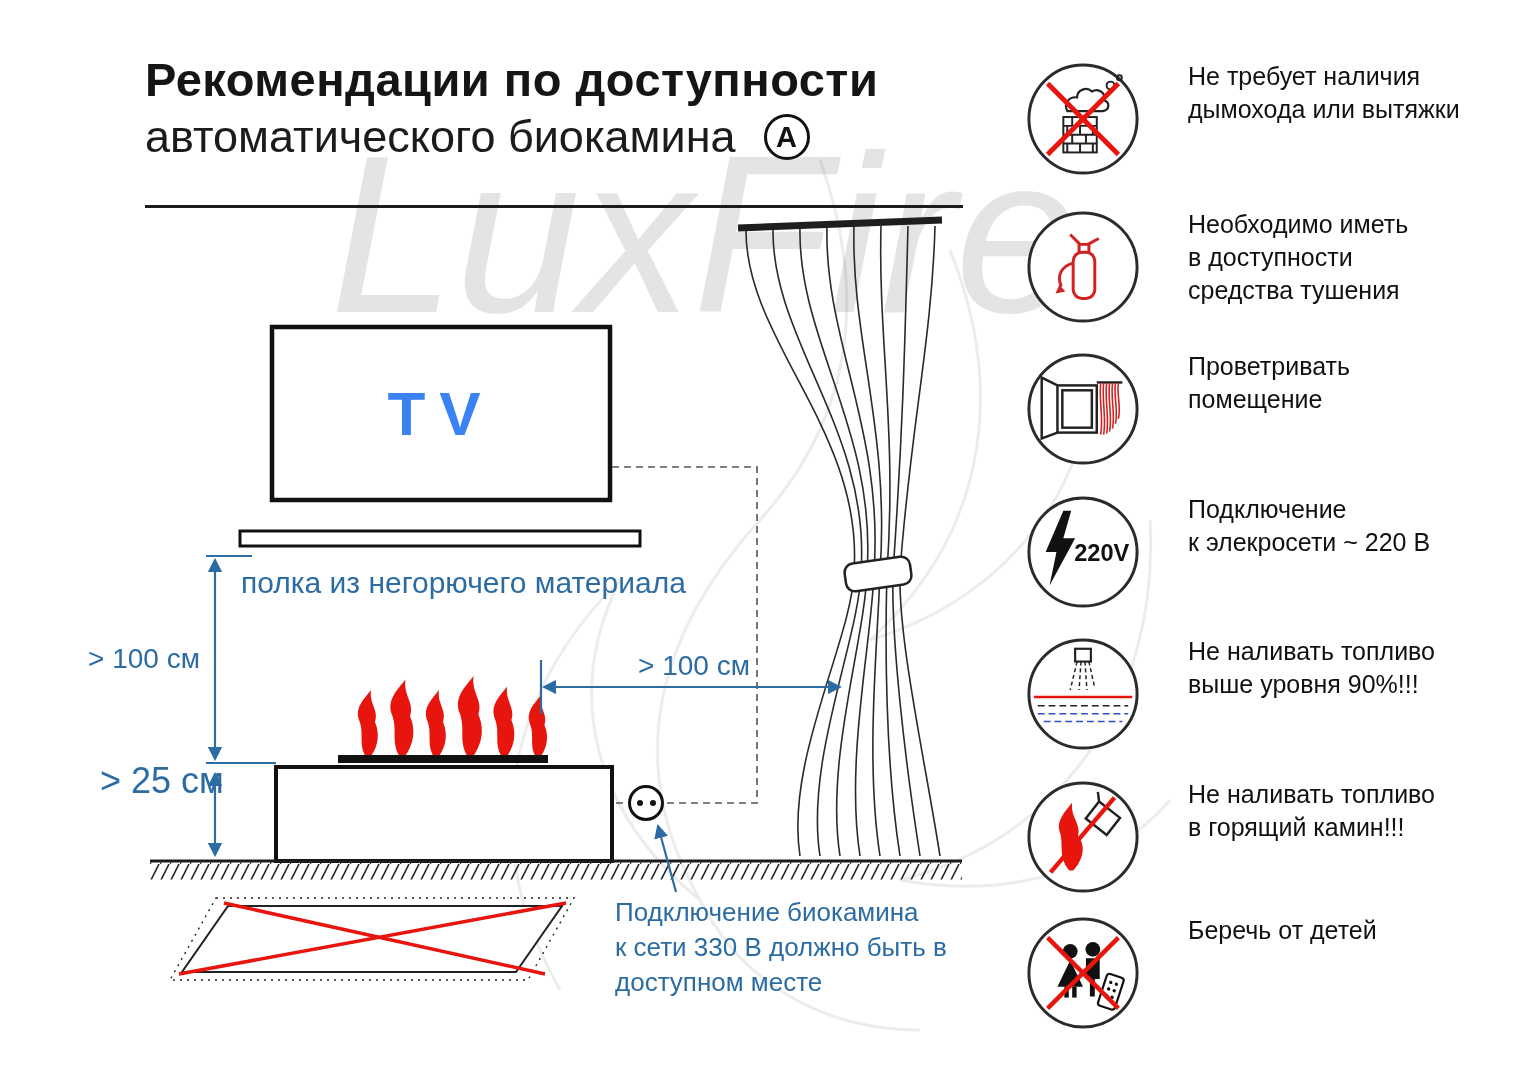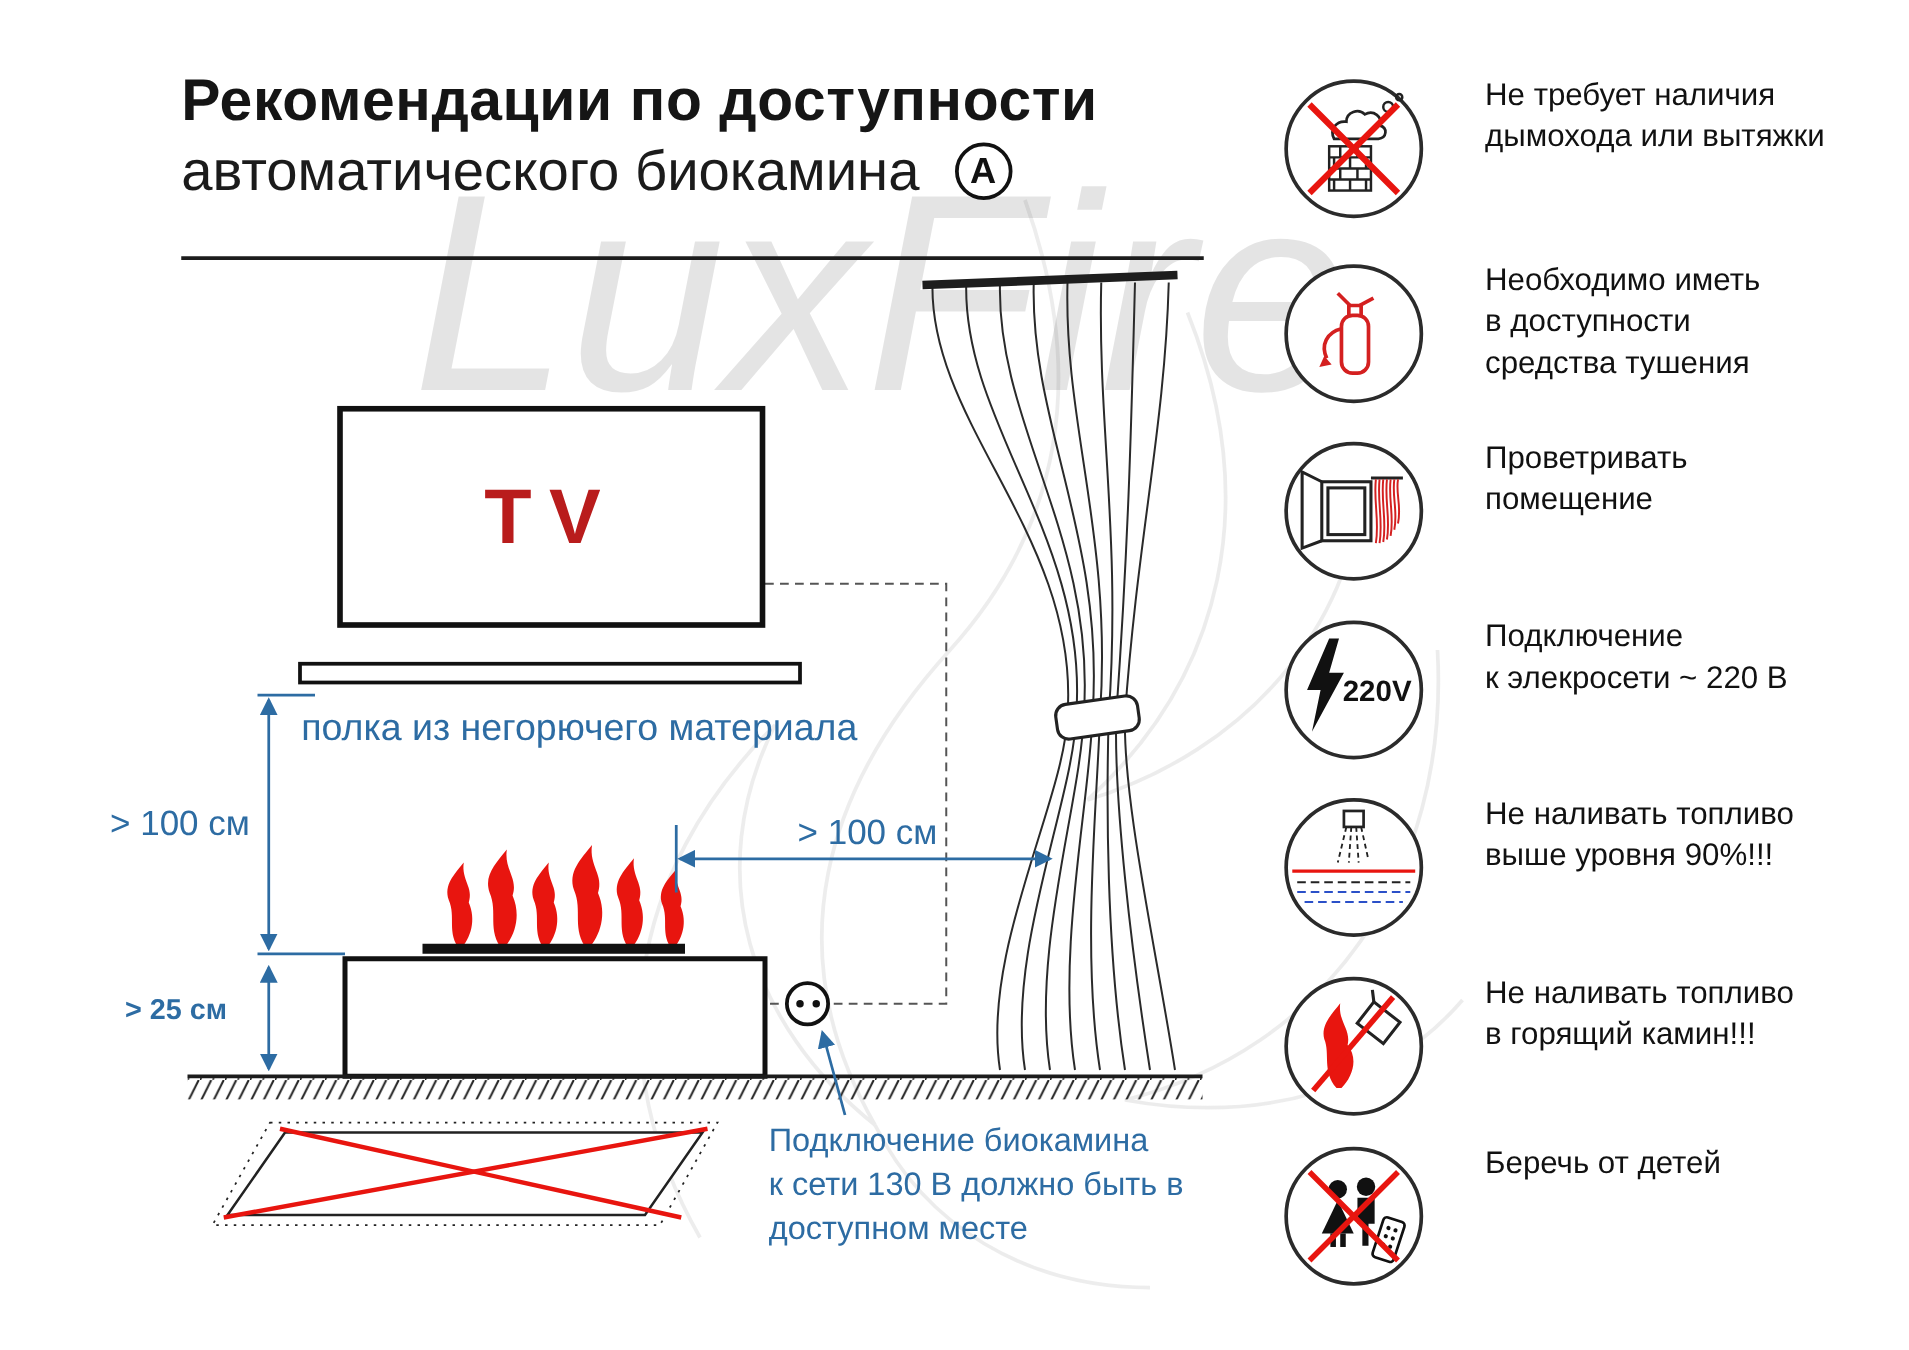--- a/index.html
+++ b/index.html
@@ -16,24 +16,24 @@
                  font-size:29px; font-weight:700; color:#111; }
   .title-rule { position:absolute; left:145px; top:205px; width:818px; height:3px; background:#1c1c1c; z-index:5; }
 
   
   .diagram-svg { position:absolute; left:0; top:0; width:1527px; height:1080px; z-index:1; }
 
   
   .blue { color:#2d6ca3; }
   .tv-label { position:absolute; left:272px; top:327px; width:338px; height:173px;
               display:flex; align-items:center; justify-content:center;
-              font-size:62px; font-weight:700; letter-spacing:14px; color:#b91c1c; z-index:4; }
+              font-size:62px; font-weight:700; letter-spacing:14px; color:#3b82f6; z-index:4; }
   .shelf-label { position:absolute; left:241px; top:566px; font-size:30px; z-index:4; }
   .dim-v100 { position:absolute; left:88px; top:643px; font-size:28px; z-index:4; }
-  .dim-25 { position:absolute; left:100px; top:794px; font-size:23px; z-index:4;font-weight:bold; }
+  .dim-25 { position:absolute; left:100px; top:760px; font-size:36px; z-index:4; }
   .dim-h100 { position:absolute; left:638px; top:650px; font-size:28px; z-index:4; }
   .outlet-note { position:absolute; left:615px; top:895px; width:350px; font-size:26px;
                  line-height:1.35; white-space:pre-line; z-index:4; }
 
   
   .safety-row { position:absolute; left:1024px; display:flex; align-items:flex-start; width:470px; height:120px; z-index:5; }
   .icon { width:118px; height:118px; flex:0 0 auto; }
   .caption { margin-left:46px; font-size:25px; color:#111; line-height:1.32; white-space:pre-line; }
   svg text { font-family:"Liberation Sans", sans-serif; }
 </style>
@@ -131,21 +131,21 @@
     </div>
   </div>
   <div class="title-rule"></div>
 
   <div class="tv-label">TV</div>
   <div class="shelf-label blue">полка из негорючего материала</div>
   <div class="dim-v100 blue">&gt; 100 см</div>
   <div class="dim-25 blue">&gt; 25 см</div>
   <div class="dim-h100 blue">&gt; 100 см</div>
   <div class="outlet-note blue">Подключение биокамина
-к сети 130 В должно быть в
+к сети 330 В должно быть в
 доступном месте</div>
 
   <div class="safety-row" style="top:60px">
     <svg class="icon" viewBox="0 0 120 120">
       <circle cx="60" cy="60" r="55" fill="#fff" stroke="#2b2b2b" stroke-width="3"></circle>
       <g stroke="#222" stroke-width="2" fill="none">
         <rect x="40" y="58" width="34" height="36"></rect>
         <line x1="40" y1="67" x2="74" y2="67"></line>
           <line x1="40" y1="76" x2="74" y2="76"></line>
           <line x1="40" y1="85" x2="74" y2="85"></line>

